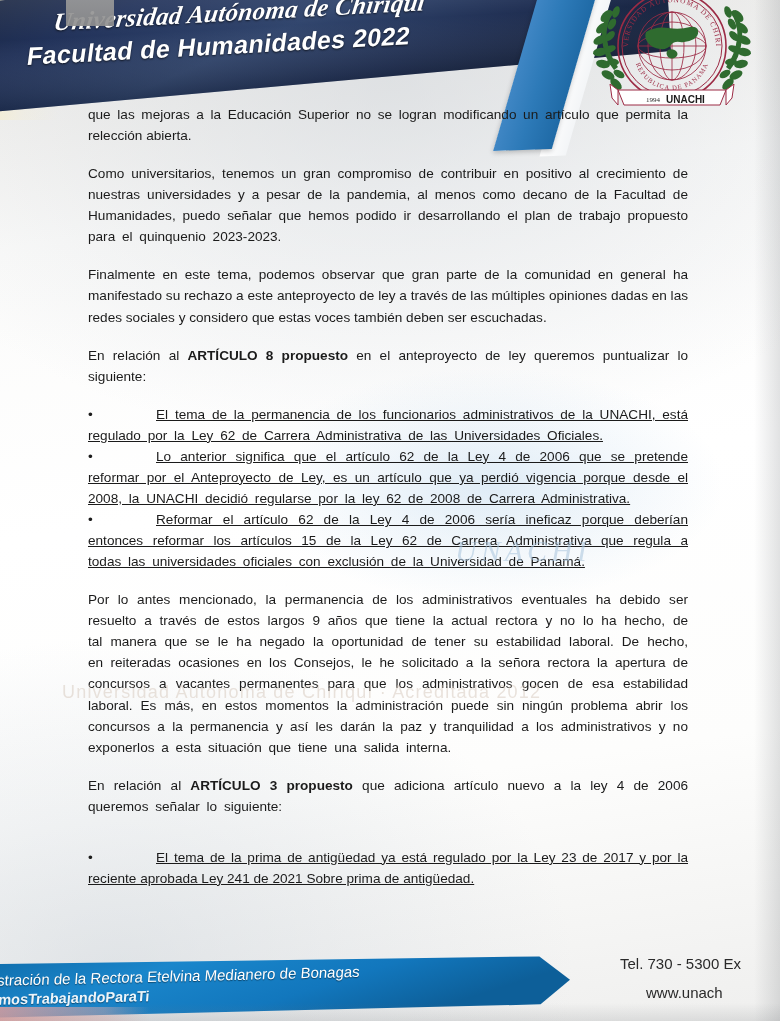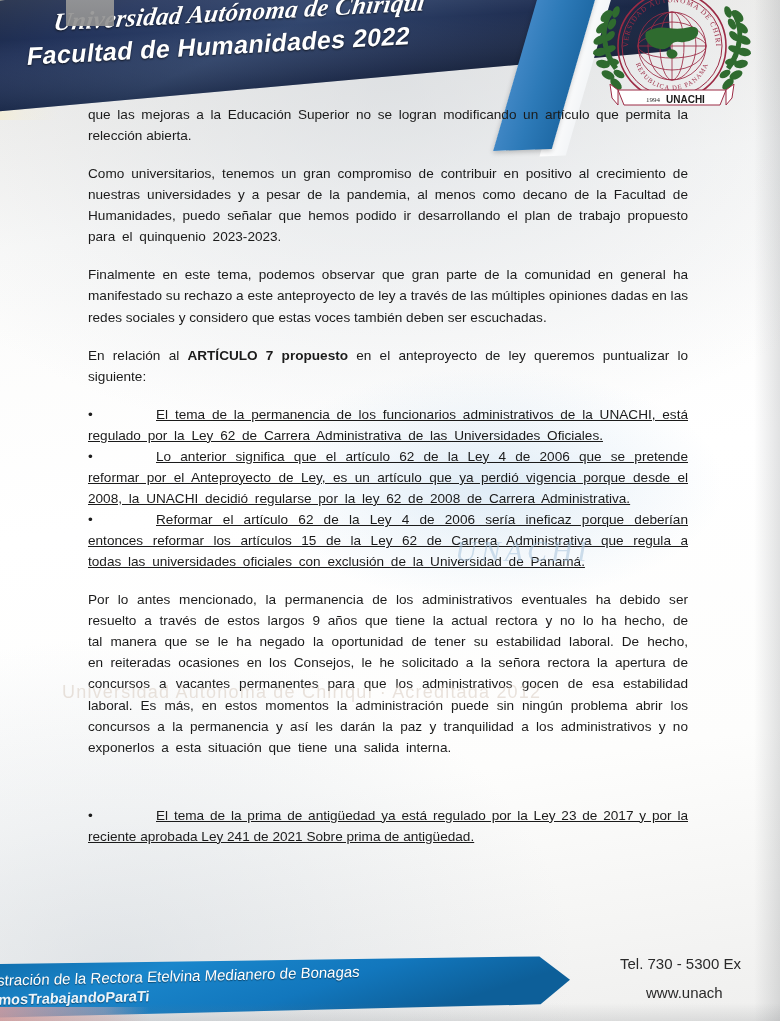--- a/index.html
+++ b/index.html
@@ -353,36 +353,37 @@
     <div class="gap"></div>
 
     <p class="justify-block loose">Como universitarios, tenemos un gran compromiso de contribuir en positivo al crecimiento de nuestras universidades y a pesar de la pandemia, al menos como decano de la Facultad de Humanidades, puedo señalar que hemos podido ir desarrollando el plan de trabajo propuesto para el quinquenio 2023-2023.</p>
 
     <div class="gap"></div>
 
     <p class="justify-block">Finalmente en este tema, podemos observar que gran parte de la comunidad en general ha manifestado su rechazo a este anteproyecto de ley a través de las múltiples opiniones dadas en las redes sociales y considero que estas voces también deben ser escuchadas.</p>
 
     <div class="gap"></div>
 
-    <p class="justify-block"><span>En relación al </span><b>ARTÍCULO 7 propuesto</b><span> en el anteproyecto de ley queremos puntualizar lo siguiente:</span></p>
+    <p class="justify-block"><span>En relación al </span><b>ARTÍCULO 8 propuesto</b><span> en el anteproyecto de ley queremos puntualizar lo siguiente:</span></p>
 
     <div class="gap"></div>
 
     <p class="blt justify-block loose"><span class="dot">•</span><span class="lead"></span><span>El tema de la permanencia de los funcionarios administrativos de la UNACHI, está regulado por la Ley 62 de Carrera Administrativa de las Universidades Oficiales.</span></p>
 
     <p class="blt justify-block loose"><span class="dot">•</span><span class="lead"></span><span>Lo anterior significa que el artículo 62 de la Ley 4 de 2006 que se pretende reformar por el Anteproyecto de Ley, es un artículo que ya perdió vigencia porque desde el 2008, la UNACHI decidió regularse por la ley 62 de 2008 de Carrera Administrativa.</span></p>
 
     <p class="blt justify-block loose"><span class="dot">•</span><span class="lead"></span><span>Reformar el artículo 62 de la Ley 4 de 2006 sería ineficaz porque deberían entonces reformar los artículos 15 de la Ley 62 de Carrera Administrativa que regula a todas las universidades oficiales con exclusión de la Universidad de Panamá.</span></p>
 
     <div class="gap"></div>
 
     <p class="justify-block loose">Por lo antes mencionado, la permanencia de los administrativos eventuales ha debido ser resuelto a través de estos largos 9 años que tiene la actual rectora y no lo ha hecho, de tal manera que se le ha negado la oportunidad de tener su estabilidad laboral.  De hecho, en reiteradas ocasiones en los Consejos, le he solicitado a la señora rectora la apertura de concursos a vacantes permanentes para que los administrativos gocen de esa estabilidad laboral.  Es más, en estos momentos la administración puede sin ningún problema abrir los concursos a la permanencia y así les darán la paz y tranquilidad a los administrativos y no exponerlos a esta situación que tiene una salida interna.</p>
 
     <div class="gap"></div>
 
+    <p class="justify-block loose"><span>En relación al </span><b>ARTÍCULO 3 propuesto</b><span> que adiciona artículo nuevo a la ley 4 de 2006 queremos señalar lo siguiente:</span></p>
 
     <div class="gap"></div>
     <div class="gap-sm"></div>
 
     <p class="blt justify-block"><span class="dot">•</span><span class="lead"></span><span>El tema de la prima de antigüedad ya está regulado por la Ley 23 de 2017 y por la reciente aprobada Ley 241 de 2021 Sobre prima de antigüedad.</span></p>
 
   </div>
 
   <div class="wm-unachi">UNACHI</div>
   <div class="wm-faint">Universidad Autónoma de Chiriquí   ·   Acreditada 2012</div>

